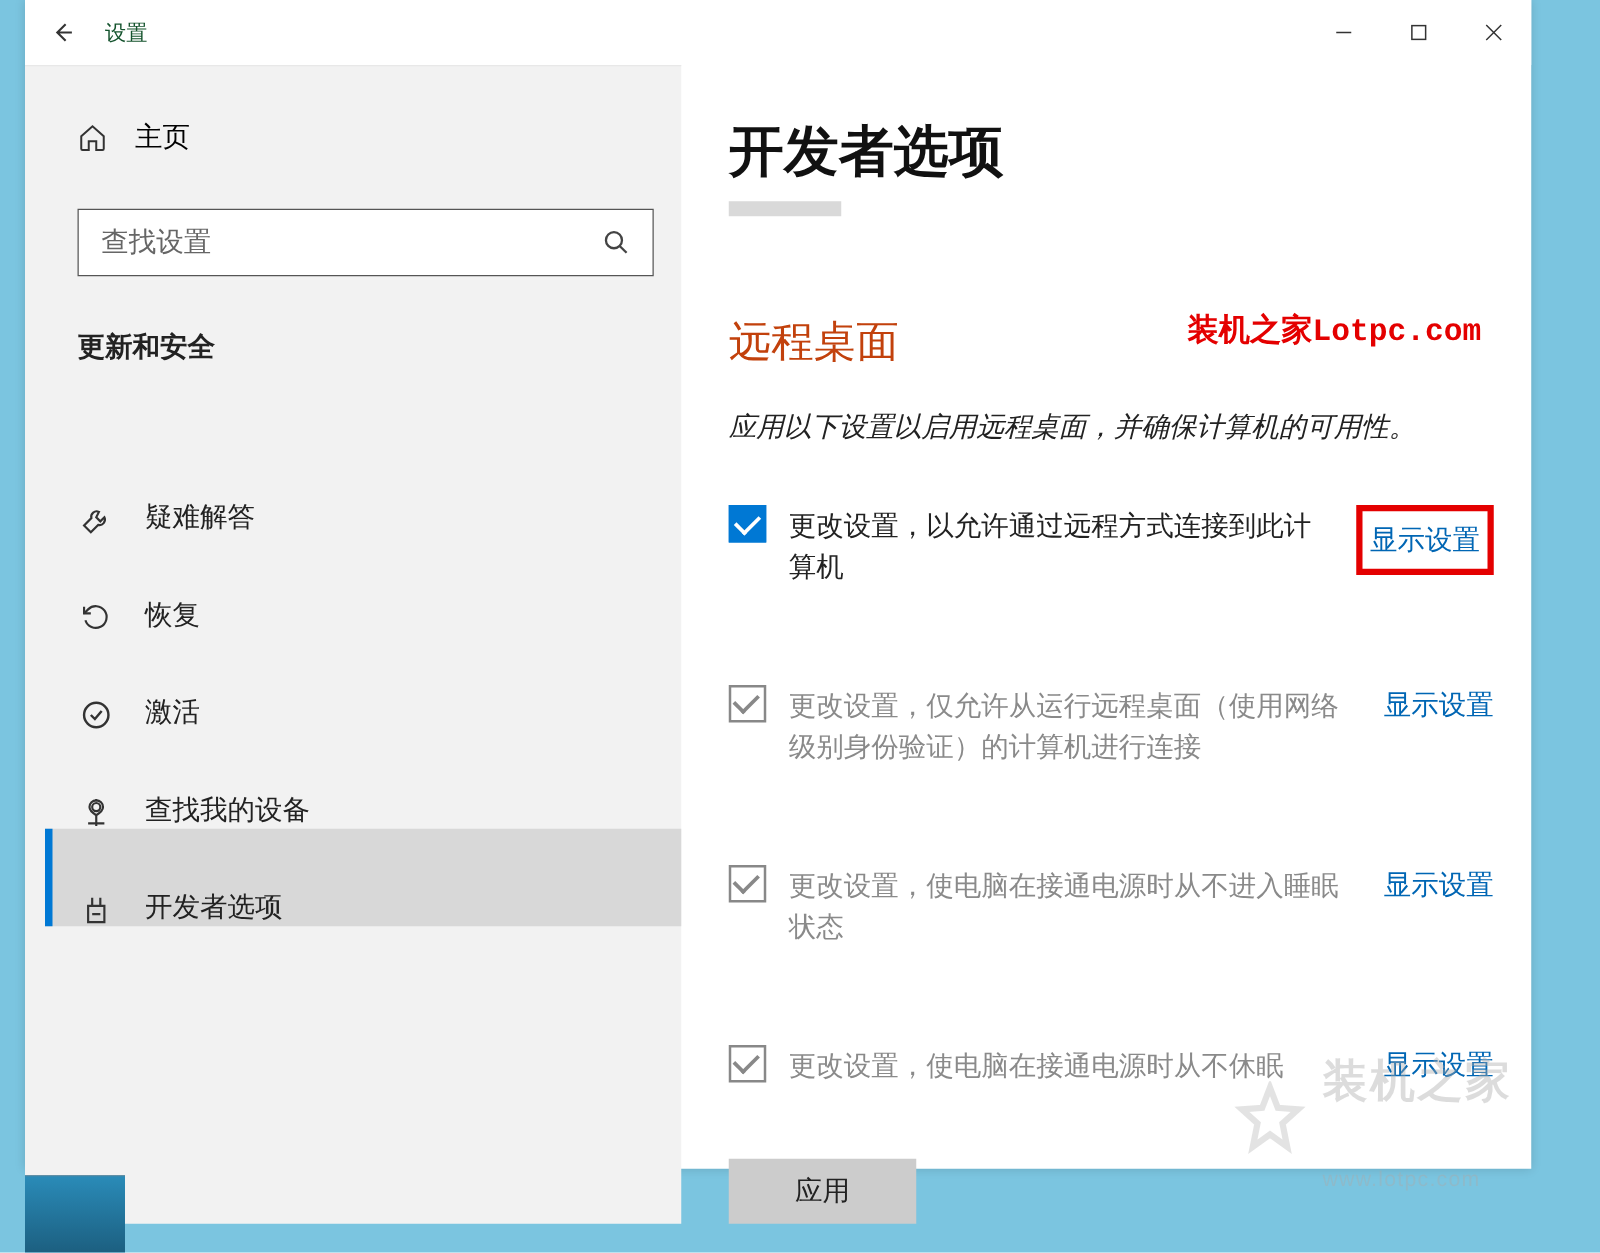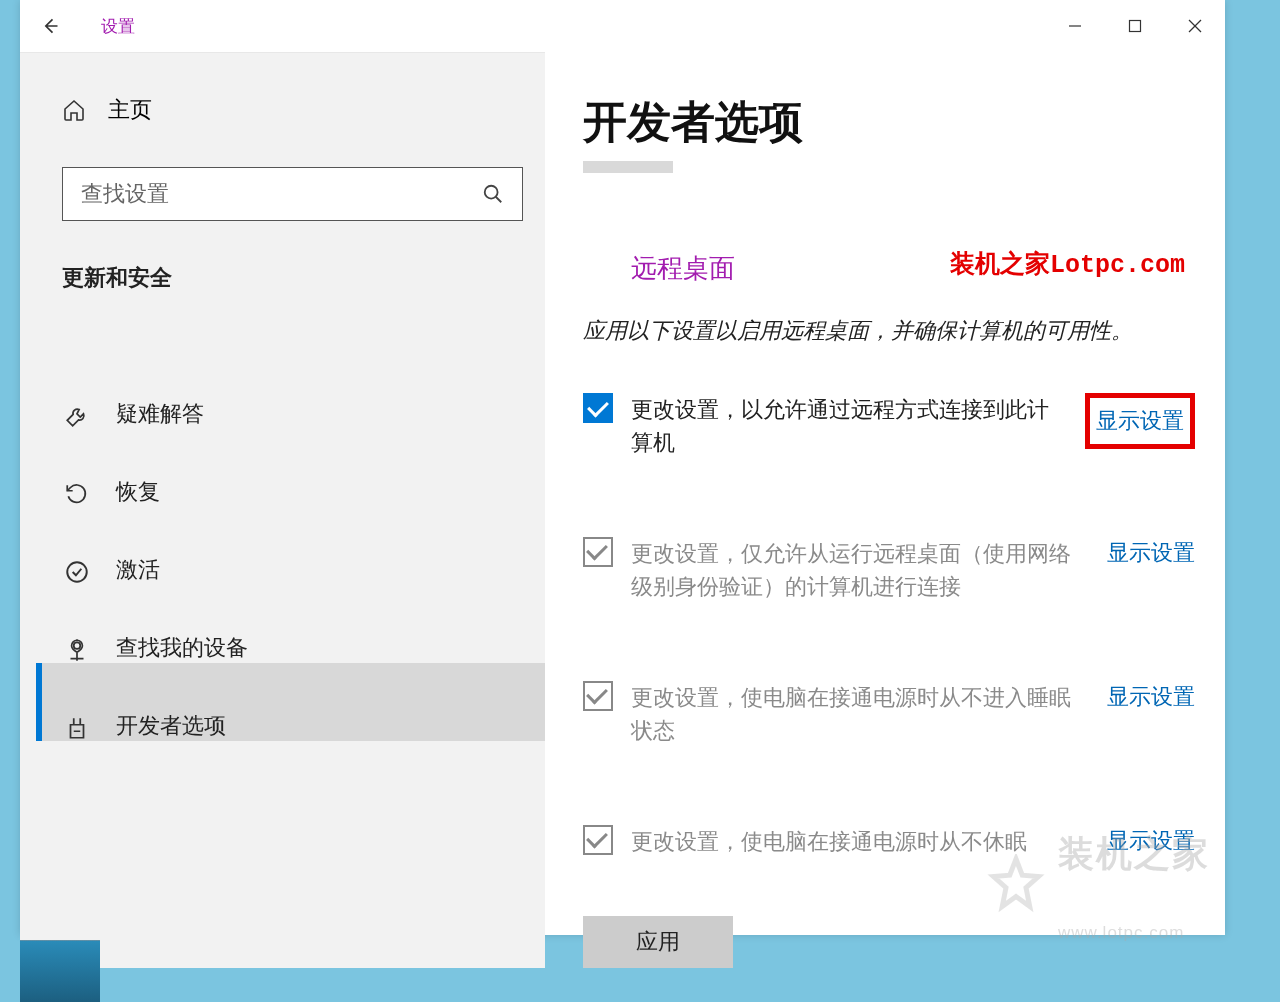--- a/index.html
+++ b/index.html
@@ -19,21 +19,21 @@
     display: flex;
     align-items: center;
     background: #fff;
   }
   .back-btn {
     width: 60px; height: 52px;
     display: flex; align-items: center; justify-content: center;
     cursor: pointer;
   }
   .back-btn svg { width: 20px; height: 20px; }
-  .title-text { font-size: 17px; margin-left: 21px; color: #a21caf; }
+  .title-text { font-size: 17px; margin-left: 4px; color: #14532d; }
   .win-controls { margin-left: auto; display: flex; }
   .win-btn {
     width: 60px; height: 52px;
     display: flex; align-items: center; justify-content: center;
     cursor: pointer;
   }
   .win-btn svg { width: 14px; height: 14px; }
   .body-area { flex: 1; display: flex; }
   .sidebar {
     width: 525px;
@@ -101,21 +101,21 @@
   .page-title { font-size: 44px; font-weight: 600; color: #111; line-height: 1.2; }
   .title-underline { width: 90px; height: 12px; background: #d9d9d9; margin-top: 12px; }
   .watermark-text {
     position: absolute;
     top: 195px; right: 40px;
     color: #e40000;
     font-size: 25px;
     font-family: "SimSun", "Courier New", monospace;
     font-weight: 600;
   }
-  .section-h { font-size: 26px; font-weight: 400; color: #a21caf; margin-top: 78px; margin-left: 48px; }
+  .section-h { font-size: 34px; font-weight: 400; color: #c2410c; margin-top: 78px; }
   .section-desc { font-size: 22px; color: #222; margin-top: 30px; line-height: 1.4; font-style: italic; }
   .settings-list { margin-top: 46px; display: flex; flex-direction: column; gap: 78px; }
   .setting-row { display: flex; align-items: flex-start; gap: 18px; }
   .chk {
     width: 30px; height: 30px;
     border: 2px solid #888;
     flex-shrink: 0;
     position: relative;
     cursor: pointer;
   }

